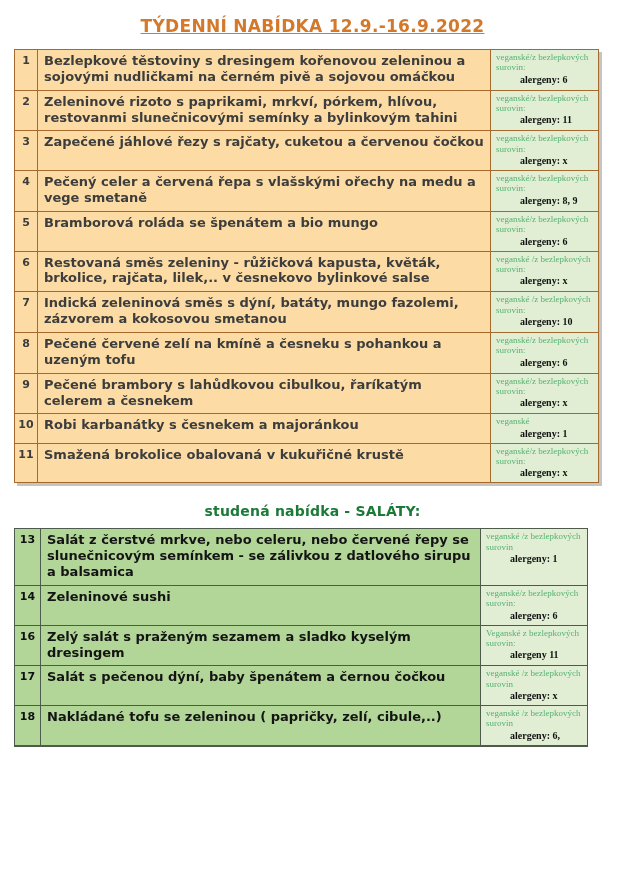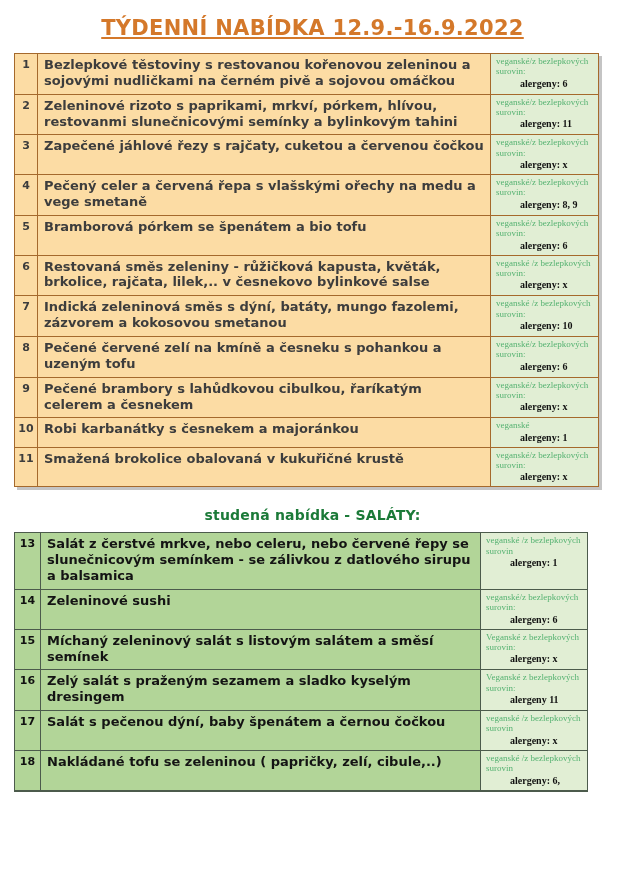--- a/index.html
+++ b/index.html
@@ -18,21 +18,21 @@
   body{
     width:625px;height:884px;
     font-family:"DejaVu Sans","Liberation Sans",sans-serif;
     overflow:hidden;
   }
   .page{width:625px;height:884px;position:relative;background:#fff;}
 
   h1.title{
     margin:16px 0 13px 0;
     text-align:center;
-    font-size:21px;
+    font-size:17px;
     font-weight:bold;
     color:var(--title-orange);
     text-decoration:underline;
     letter-spacing:.3px;
   }
   h2.salads-heading{
     margin:20px 0 9px 0;
     text-align:center;
     font-size:14px;
     font-weight:bold;
@@ -110,21 +110,21 @@
 <body>
 
 <div class="page">
 
   <h1 class="title">TÝDENNÍ NABÍDKA 12.9.-16.9.2022</h1>
 
   <table class="menu">
     <tbody id="menu-body">
         <tr>
     <td class="num">1</td>
-    <td class="dish">Bezlepkové těstoviny s restovanou kořenovou zeleninou a sojovými nudličkami na černém pivě a sojovou omáčkou</td>
+    <td class="dish">Bezlepkové těstoviny s dresingem kořenovou zeleninou a sojovými nudličkami na černém pivě a sojovou omáčkou</td>
     <td class="diet">
       <div class="tag">veganské/z bezlepkových surovin:</div>
       <div class="alg">alergeny: 6</div>
     </td>
   </tr>
         <tr>
     <td class="num">2</td>
     <td class="dish">Zeleninové rizoto s paprikami, mrkví, pórkem, hlívou, restovanmi slunečnicovými semínky a bylinkovým tahini</td>
     <td class="diet">
       <div class="tag">veganské/z bezlepkových surovin:</div>
@@ -142,21 +142,21 @@
         <tr>
     <td class="num">4</td>
     <td class="dish">Pečený celer a červená řepa s vlašskými ořechy na medu a vege smetaně</td>
     <td class="diet">
       <div class="tag">veganské/z bezlepkových surovin:</div>
       <div class="alg">alergeny: 8, 9</div>
     </td>
   </tr>
         <tr>
     <td class="num">5</td>
-    <td class="dish">Bramborová pórkem se špenátem a bio tofu</td>
+    <td class="dish">Bramborová roláda se špenátem a bio mungo</td>
     <td class="diet">
       <div class="tag">veganské/z bezlepkových surovin:</div>
       <div class="alg">alergeny: 6</div>
     </td>
   </tr>
         <tr>
     <td class="num">6</td>
     <td class="dish">Restovaná směs zeleniny - růžičková kapusta, květák, brkolice, rajčata, lilek,.. v česnekovo bylinkové salse</td>
     <td class="diet">
       <div class="tag">veganské /z bezlepkových surovin:</div>
@@ -220,28 +220,20 @@
   </tr>
         <tr>
     <td class="num">14</td>
     <td class="dish">Zeleninové sushi</td>
     <td class="diet">
       <div class="tag">veganské/z bezlepkových surovin:</div>
       <div class="alg">alergeny: 6</div>
     </td>
   </tr>
         <tr>
-    <td class="num">15</td>
-    <td class="dish">Míchaný zeleninový salát s listovým salátem a směsí semínek</td>
-    <td class="diet">
-      <div class="tag">Veganské z bezlepkových surovin:</div>
-      <div class="alg">alergeny: x</div>
-    </td>
-  </tr>
-        <tr>
     <td class="num">16</td>
     <td class="dish">Zelý salát s praženým sezamem a sladko kyselým dresingem</td>
     <td class="diet">
       <div class="tag">Veganské z bezlepkových surovin:</div>
       <div class="alg">alergeny 11</div>
     </td>
   </tr>
         <tr>
     <td class="num">17</td>
     <td class="dish">Salát s pečenou dýní, baby špenátem a černou čočkou</td>

